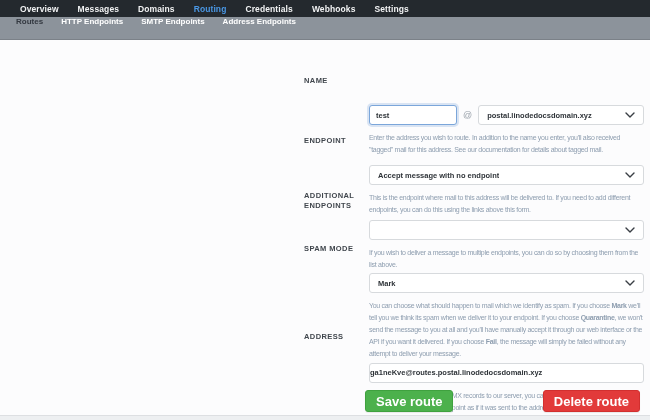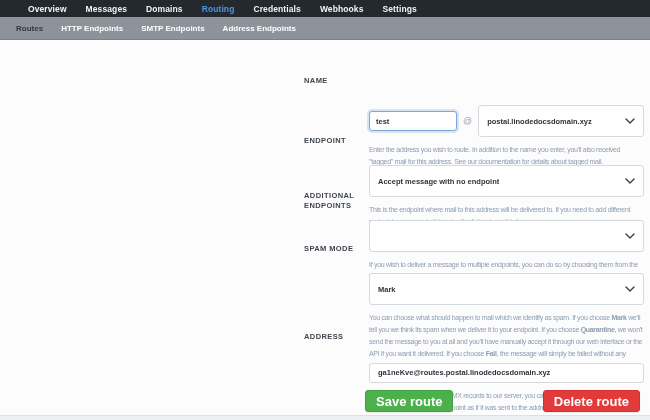--- a/index.html
+++ b/index.html
@@ -6,52 +6,52 @@
   html,body { background:#e9eaeb; font-family:"Liberation Sans", sans-serif; }
   .app {
     position:relative; width:650px; height:420px; overflow:hidden;
     background:#fcfcfd;
   }
 
   
   .topnav {
     position:absolute; top:0; left:0; right:0; height:17px;
     background:#24292e; display:flex; align-items:center;
-    padding-left:28px; gap:19px;
+    padding-left:20px; gap:19px;
   }
   .nav-item {
     font-size:8.5px; font-weight:700; color:#f2f3f4;
     text-decoration:none; cursor:pointer; letter-spacing:.1px; white-space:nowrap;
   }
   .nav-item.active { color:#4a97e4;text-align:right; }
 
   
   .subnav {
     position:absolute; top:17px; left:0; right:0; height:23px;
-    background:#8c939b; display:flex; align-items:center;
+    background:#8c939b; display:flex; align-items:flex-start;
     padding-left:16px; gap:18px;
     border-bottom:1px solid rgba(0,0,0,.12);
   }
   .subnav-item {
     font-size:8px; font-weight:700; color:#ffffff;
     text-decoration:none; cursor:pointer; white-space:nowrap;
   }
   .subnav-item.active { color:#343941; }
 
   
   .row { position:absolute; left:304px; width:340px; display:flex; }
   .flabel {
     width:65px; flex:none; padding-top:6px; padding-right:6px;
     font-size:7.5px; font-weight:700; color:#40464d;
     letter-spacing:.4px; line-height:10px; text-transform:uppercase;
   }
   .ctrl { flex:1; min-width:0;margin-top:35px; }
 
   .select {
-    height:32px; background:#fff; border:1px solid #d7dadd; border-radius:3px;
+    height:20px; background:#fff; border:1px solid #d7dadd; border-radius:3px;
     display:flex; align-items:center; justify-content:space-between;
     padding:0 8px; cursor:pointer;
   }
   .select .val {
     font-size:7.5px; font-weight:700; color:#2e3338; white-space:nowrap;
     overflow:hidden; text-overflow:ellipsis;
   }
   .chev { flex:none; margin-left:6px; }
 
   .name-line { display:flex; align-items:center; }
@@ -61,21 +61,21 @@
     box-shadow:0 0 0 2px rgba(125,165,220,.28);
     padding:0 6px; font-size:7.5px; font-weight:700; color:#2e3338;
     font-family:"Liberation Sans", sans-serif; outline:none; background:#fff;
   }
   .at { margin:0 6px; font-size:9px; color:#9aa2ab; flex:none; }
   .grow { flex:1; min-width:0; }
 
   .winput {
     width:100%; height:20px; background:#fff;
     border:1px solid #d7dadd; border-radius:3px;
-    padding:0 8px; font-size:7.5px; font-weight:700; color:#2e3338;
+    padding:0 0; font-size:7.5px; font-weight:700; color:#2e3338;
     font-family:"Liberation Sans", sans-serif; outline:none;
   }
 
   .help {
     margin-top:7px; font-size:7px; letter-spacing:-.3px;
     line-height:12px; color:#8d9daf;
   }
   .help b { font-weight:700; color:#8d9daf; }
   .help-clip { max-height:59px; overflow:hidden; }
 

